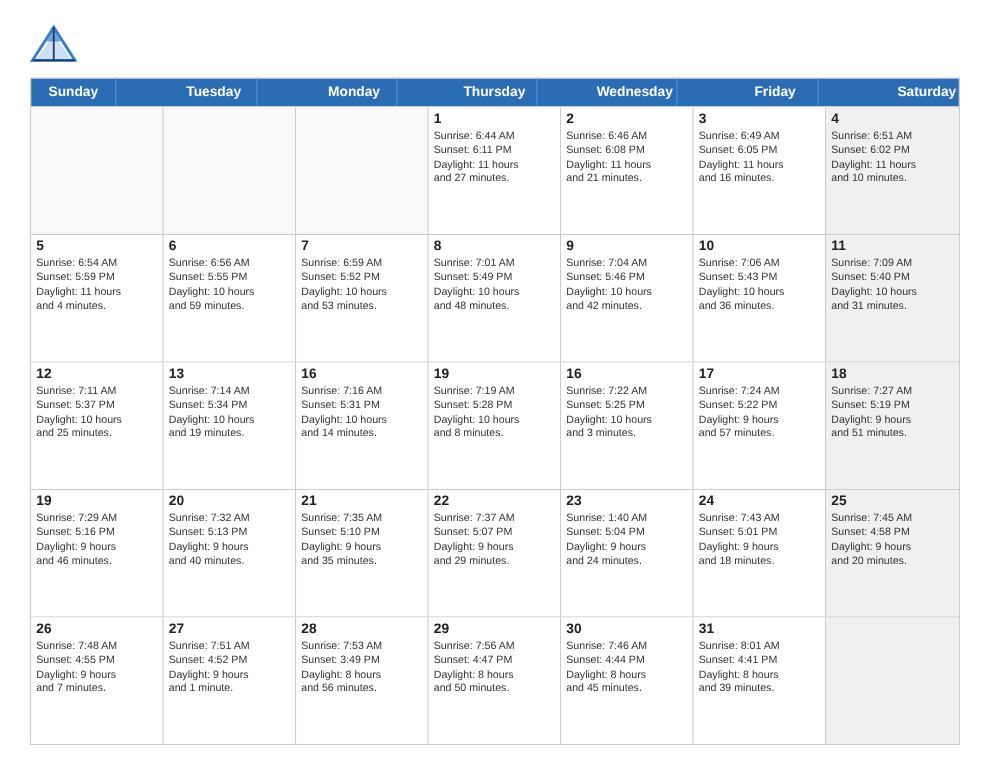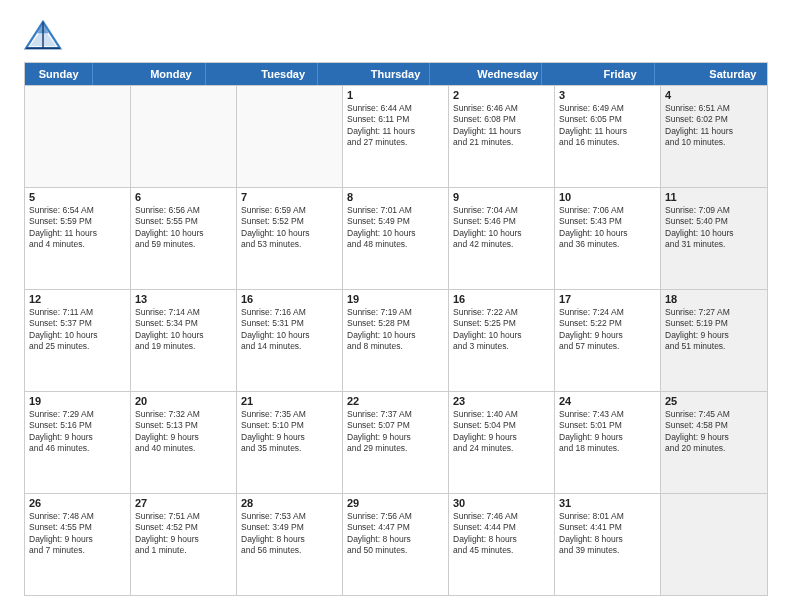--- a/index.html
+++ b/index.html
@@ -50,21 +50,21 @@
       gap: 44px;
     }
     .cal-header-cell {
       color: #fff;
       font-size: 11px;
       font-weight: bold;
       text-align: center;
       padding: 5px 2px;
       border-right: 1px solid #4a8dd5;
     }
-    .cal-header-cell:last-child { border-right: none; }
+    .cal-header-cell:last-child { border-right: none; text-align: right; }
     .cal-body {
       display: flex;
       flex-direction: column;
       flex: 1;
     }
     .cal-week {
       display: grid;
       grid-template-columns: repeat(7, 1fr);
       flex: 1;
       border-top: 1px solid #ccc;
@@ -138,22 +138,22 @@
     </div>
     <div class="title-block">
       <h1></h1>
       <h2></h2>
     </div>
   </div>
 
   <div class="calendar">
     <div class="cal-header-row">
     <div class="cal-header-cell">Sunday</div>
+        <div class="cal-header-cell">Tuesday</div>
         <div class="cal-header-cell">Monday</div>
-        <div class="cal-header-cell">Tuesday</div>
         <div class="cal-header-cell">Thursday</div>
         <div class="cal-header-cell">Wednesday</div>
         <div class="cal-header-cell">Friday</div>
         <div class="cal-header-cell">Saturday</div>
       </div>
     <div class="cal-body">
     <div class="cal-week">
           <div class="cal-cell empty"></div>
           <div class="cal-cell empty"></div>
           <div class="cal-cell empty"></div>

